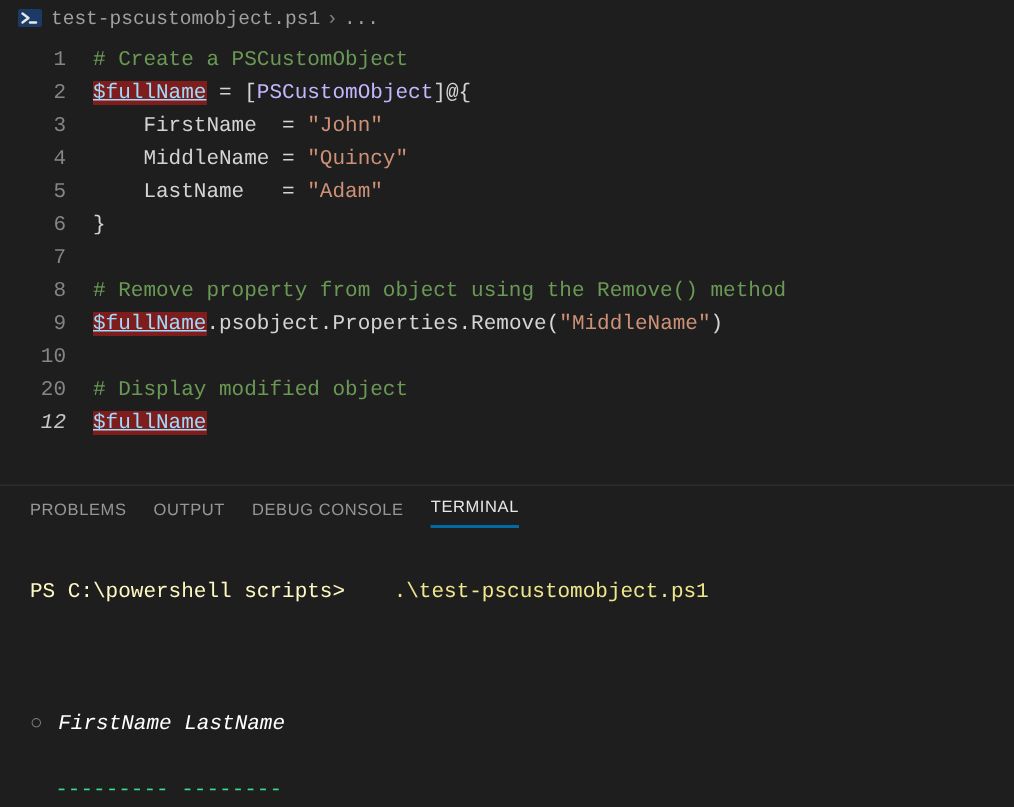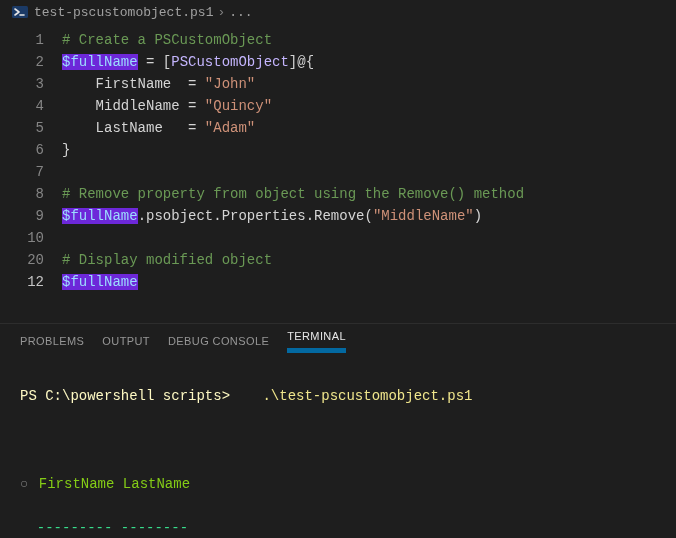--- a/index.html
+++ b/index.html
@@ -36,54 +36,54 @@
     line-height: 22px;
   }
   .gutter {
     width: 62px;
     text-align: right;
     color: #858585;
     padding-right: 18px;
     user-select: none;
   }
   .gutter .ln { height: 22px; }
-  .gutter .ln.active { color: #c6c6c6; }
+  .gutter .ln.active { color: #c6c6c6; font-style: italic; }
   .code { flex: 1; white-space: pre; }
   .code .line { height: 22px; }
   .tok-comment { color: #6a9955; }
   .tok-var { color: #9cdcfe; }
   .tok-punct { color: #d4d4d4; }
   .tok-type { color: #c4b5fd; }
   .tok-prop { color: #d4d4d4; }
   .tok-str { color: #ce9178; }
   .tok-member { color: #d4d4d4; }
-  .sel { background: #6d28d9; }
+  .sel { background: #7f1d1d; text-decoration: underline; }
   .panel-tabs {
     display: flex;
     gap: 18px;
     padding: 2px 20px 0 20px;
     font-size: 11px;
     color: #969696;
     border-top: 1px solid #2d2d2d;
     margin-top: 30px;
     height: 30px;
     align-items: flex-end;
     font-family: "Segoe UI", Arial, sans-serif;
   }
   .panel-tabs .tab { padding: 6px 0; letter-spacing: 0.4px; cursor: pointer; }
-  .panel-tabs .tab.active { color: #e7e7e7; border-bottom: 5px solid #0369a1; }
+  .panel-tabs .tab.active { color: #e7e7e7; border-bottom: 2px solid #0369a1; }
   .terminal {
     padding: 10px 20px 8px 20px;
     font-size: 14px;
     line-height: 22px;
     white-space: pre;
   }
   .term-path { color: #fef9c3; }
   .term-cmd { color: #f0e68c; margin-left: 24px; }
-  .term-header { color: #84cc16; }
+  .term-header { color: #ffffff; font-style: italic; }
   .term-dash { color: #37dd8c; }
   .term-bullet { color: #808080; margin-right: 2px;}
 </style>
 </head>
 <body>
 
 <div class="breadcrumb">
   <span class="ps-icon">
     <svg viewBox="0 0 16 16" width="16" height="16">
       <rect x="0" y="2" width="16" height="12" rx="1.5" fill="#1b3a66"></rect>

